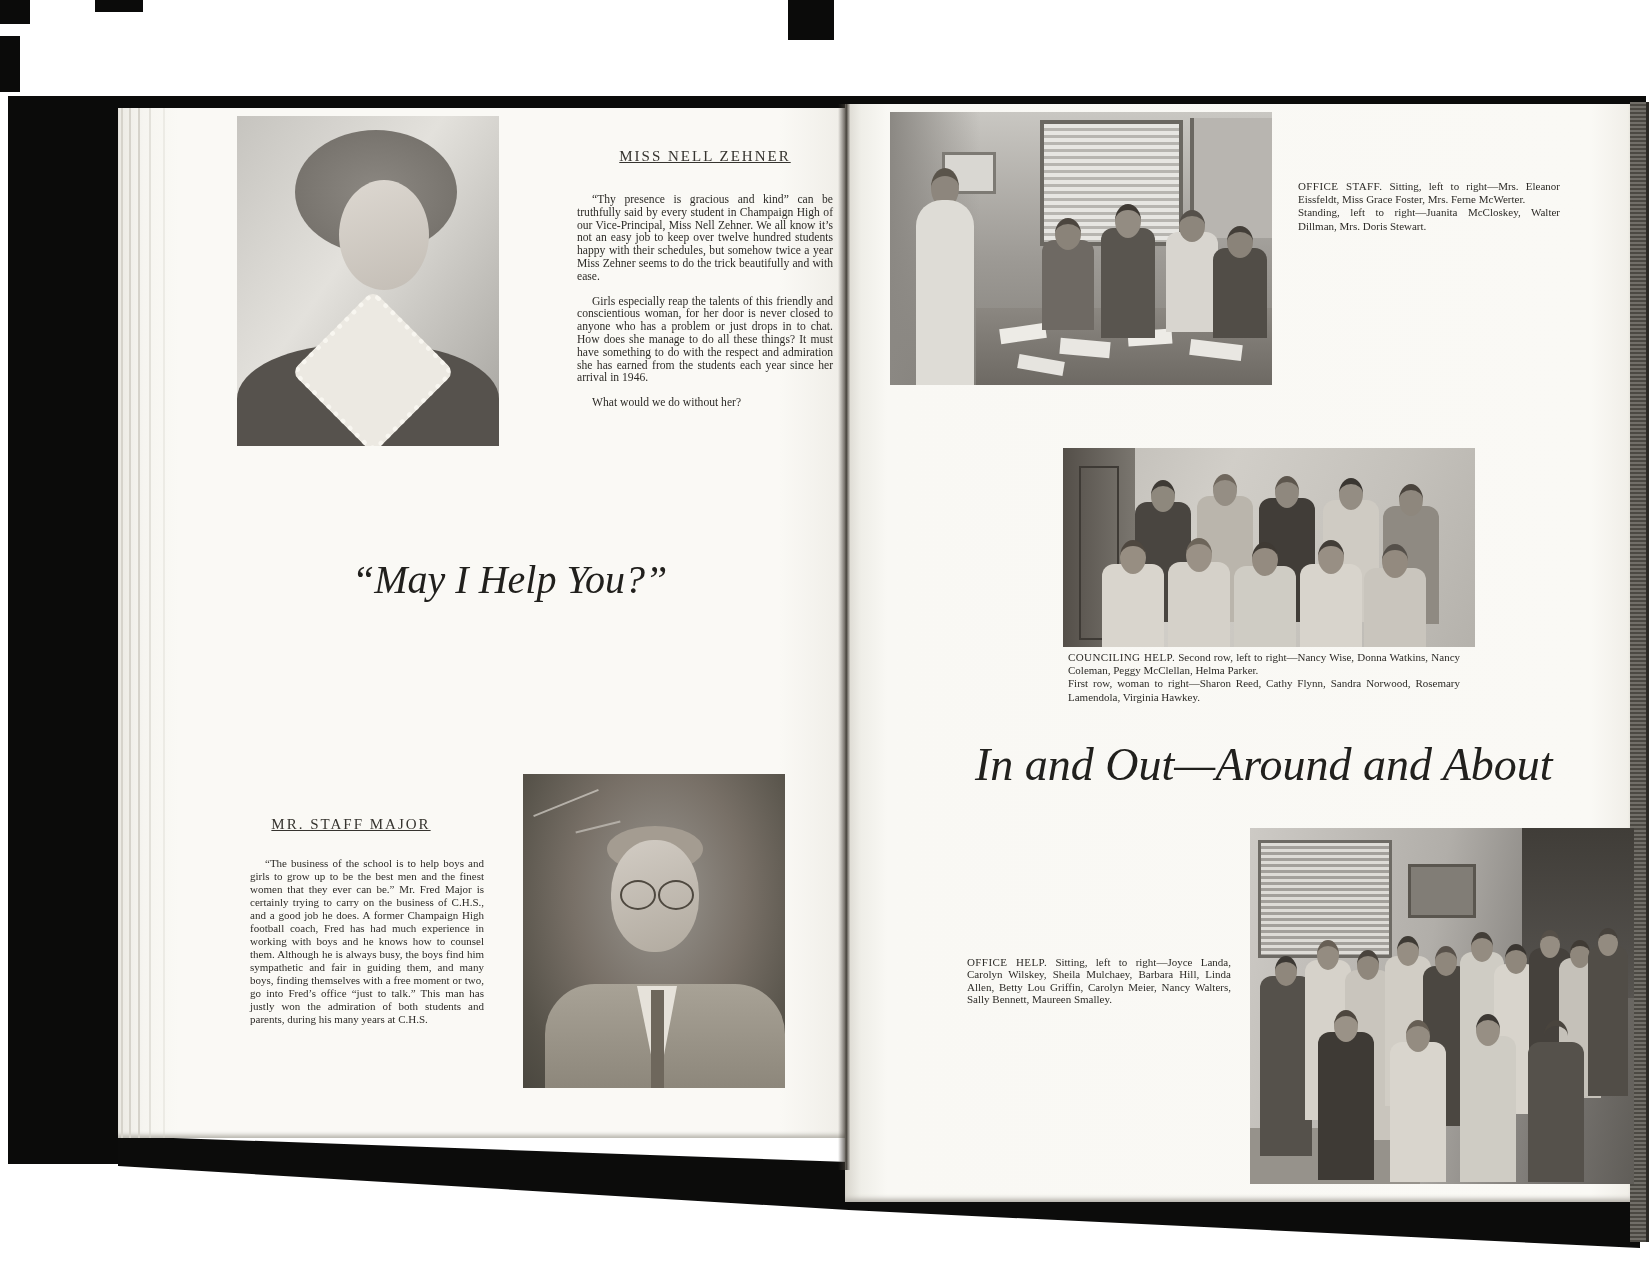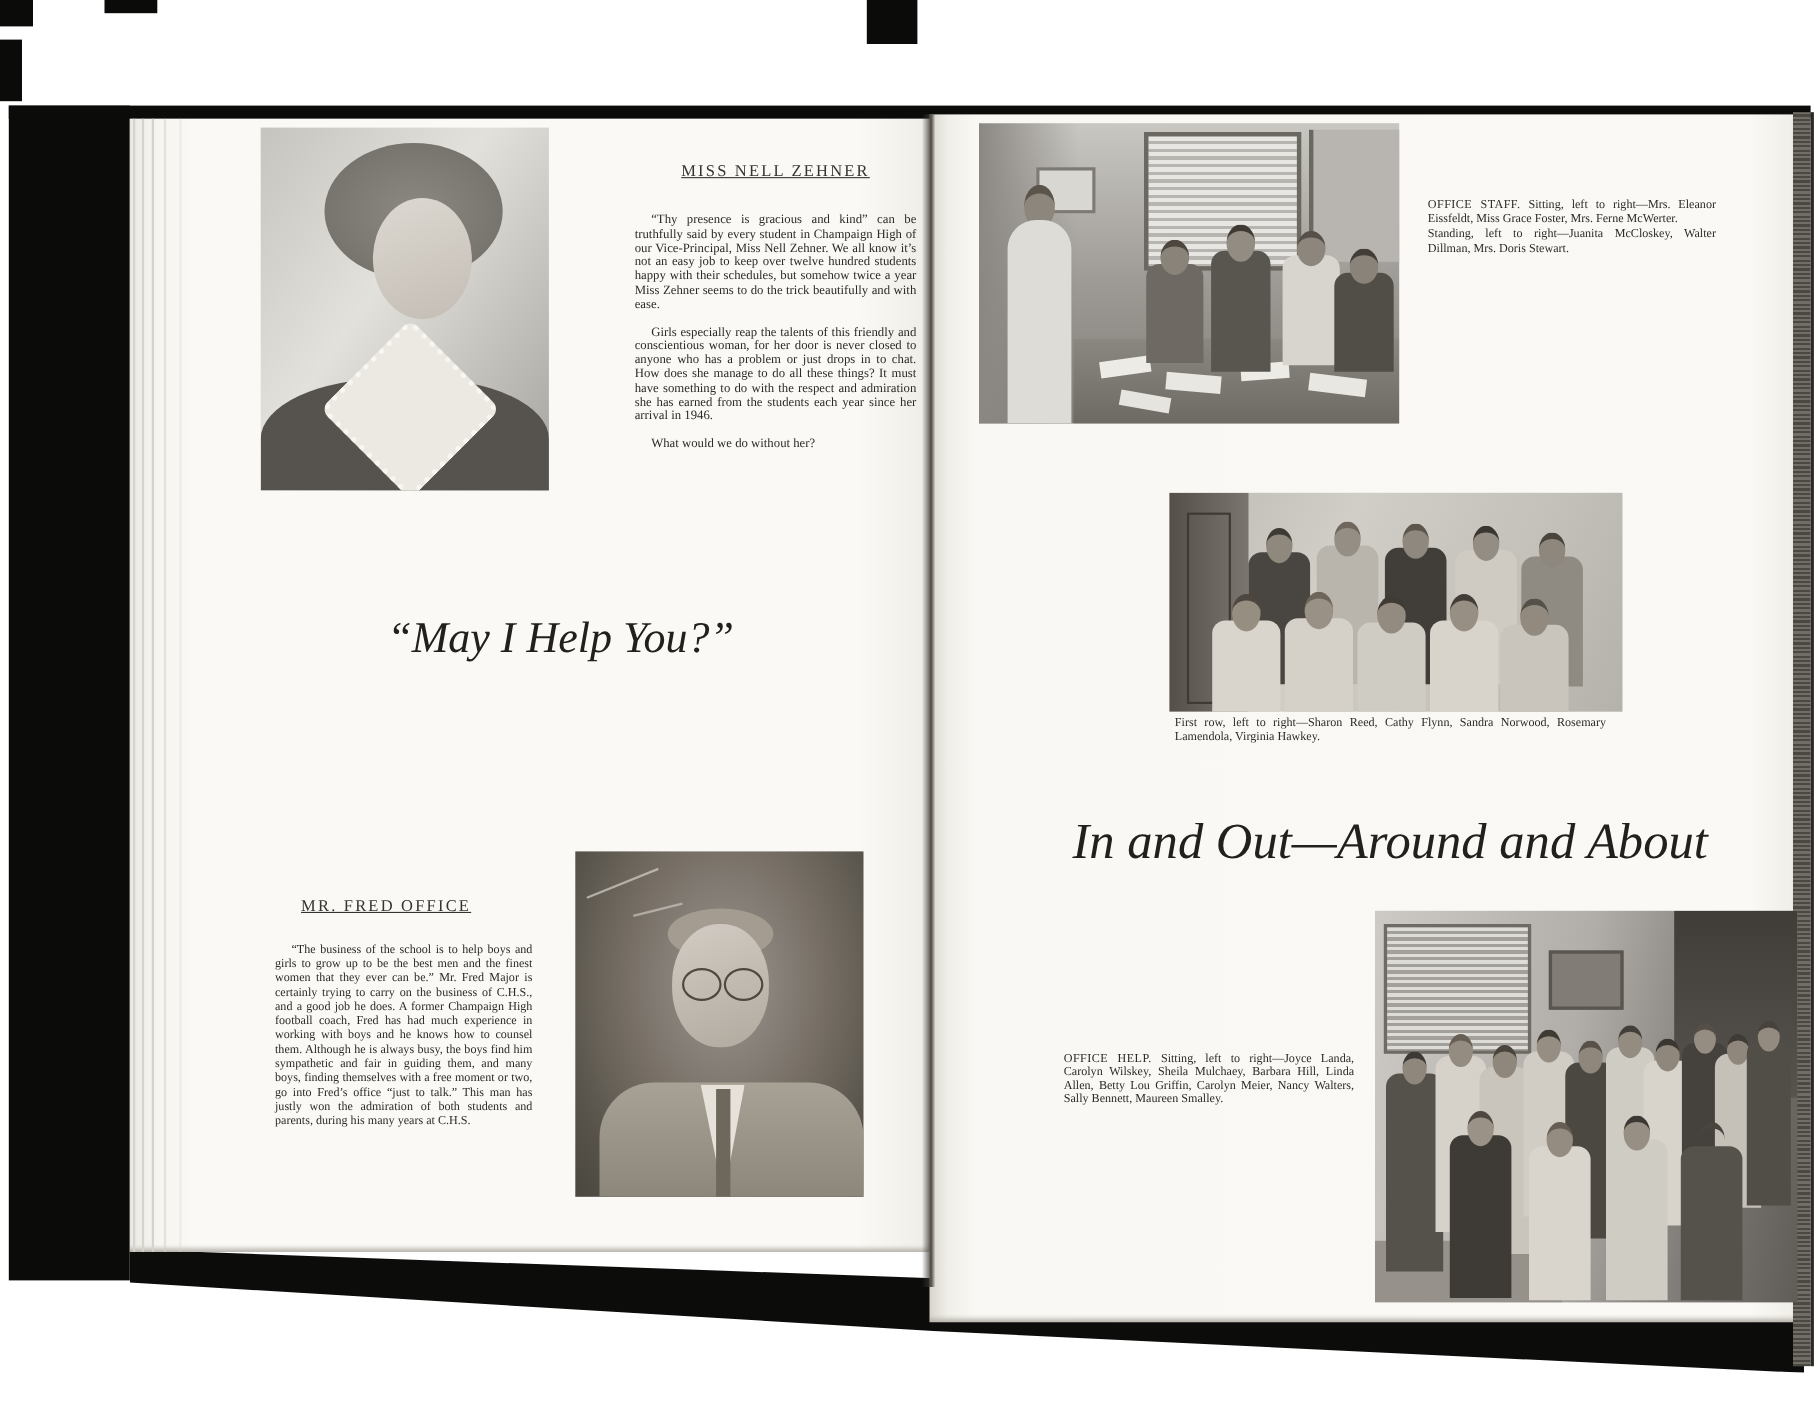--- a/index.html
+++ b/index.html
@@ -97,21 +97,21 @@
 
   <div class="sec-title" style="left:565px;top:148px;width:280px;">MISS NELL ZEHNER</div>
   <div class="body-col" style="left:565px;top:182px;width:280px;">
     <p>“Thy presence is gracious and kind” can be truthfully said by every student in Champaign High of our Vice-Principal, Miss Nell Zehner.  We all know it’s not an easy job to keep over twelve hundred students happy with their schedules, but somehow twice a year Miss Zehner seems to do the trick beautifully and with ease.</p>
     <p>Girls especially reap the talents of this friendly and conscientious woman, for her door is never closed to anyone who has a problem or just drops in to chat.  How does she manage to do all these things?  It must have something to do with the respect and admiration she has earned from the students each year since her arrival in 1946.</p>
     <p>What would we do without her?</p>
   </div>
 
   <div class="script-head" style="left:352px;top:556px;font-size:40px;">“May I Help You?”</div>
 
-  <div class="sec-title" style="left:222px;top:816px;width:258px;">MR. FRED OFFICE</div>
+  <div class="sec-title" style="left:222px;top:816px;width:258px;">MR. STAFF MAJOR</div>
   <div class="body-col" style="left:238px;top:845px;width:258px;font-size:11px;line-height:13px;">
     <p>“The business of the school is to help boys and girls to grow up to be the best men and the finest women that they ever can be.”  Mr. Fred Major is certainly trying to carry on the business of C.H.S., and a good job he does.  A former Champaign High football coach, Fred has had much experience in working with boys and he knows how to counsel them.  Although he is always busy, the boys find him sympathetic and fair in guiding them, and many boys, finding themselves with a free moment or two, go into Fred’s office “just to talk.”  This man has justly won the admiration of both students and parents, during his many years at C.H.S.</p>
   </div>
 
   <div class="photo" style="left:523px;top:774px;width:262px;height:314px;background:radial-gradient(ellipse at 52% 38%,#98958f 0%,#787067 45%,#565249 80%,#4a473f 100%);">
     <div class="abs" style="left:8px;top:28px;width:70px;height:2px;background:#d5d2cb;opacity:.7;transform:rotate(-22deg);"></div>
     <div class="abs" style="left:52px;top:52px;width:46px;height:2px;background:#d5d2cb;opacity:.6;transform:rotate(-14deg);"></div>
     <div class="abs" style="left:22px;top:210px;width:240px;height:104px;background:linear-gradient(#a8a296,#8d877b);border-radius:50px 50px 0 0;"></div>
     <div class="abs" style="left:114px;top:212px;width:40px;height:102px;background:#e6e2da;clip-path:polygon(0 0,100% 0,52% 100%);"></div>
     <div class="abs" style="left:128px;top:216px;width:13px;height:98px;background:#6e675c;"></div>
@@ -169,21 +169,23 @@
       <div class="fig-head" style="left: 123px; top: 90px; width: 26px; height: 28px; background: rgb(154, 145, 134); border-top: 6px solid rgb(109, 101, 90);"></div>
       <div class="fig-torso" style="left: 171px; top: 118px; width: 62px; height: 90px; background: rgb(207, 204, 196);"></div>
       <div class="fig-head" style="left: 189px; top: 94px; width: 26px; height: 28px; background: rgb(148, 139, 128); border-top: 6px solid rgb(63, 58, 52);"></div>
       <div class="fig-torso" style="left: 237px; top: 116px; width: 62px; height: 92px; background: rgb(216, 212, 204);"></div>
       <div class="fig-head" style="left: 255px; top: 92px; width: 26px; height: 28px; background: rgb(152, 143, 132); border-top: 6px solid rgb(66, 61, 55);"></div>
       <div class="fig-torso" style="left: 301px; top: 120px; width: 62px; height: 88px; background: rgb(201, 197, 189);"></div>
       <div class="fig-head" style="left: 319px; top: 96px; width: 26px; height: 28px; background: rgb(147, 138, 127); border-top: 6px solid rgb(85, 80, 74);"></div>
     </div>
 
   <div class="cap" style="left:1068px;top:651px;width:392px;">
-    <span class="cap-part"><span class="cap-ital">First row, left to right</span><span>—Sharon Reed, Cathy Flynn, Sandra Norwood, Rosemary Lamendola, Virginia Hawkey.</span></span>
+    <span class="cap-part"><span class="cap-label">COUNCILING HELP.</span>
+      <span class="cap-ital">Second row, left to right</span><span>—Nancy Wise, Donna Watkins, Nancy Coleman, Peggy McClellan, Helma Parker.</span></span>
+    <span class="cap-part"><span class="cap-ital">First row, woman to right</span><span>—Sharon Reed, Cathy Flynn, Sandra Norwood, Rosemary Lamendola, Virginia Hawkey.</span></span>
   </div>
 
   <div class="script-head" style="left:975px;top:738px;font-size:46px;">In and Out—Around and About</div>
 
   <div class="cap" style="left:967px;top:956px;width:264px;line-height:12.3px;">
     <span class="cap-part"><span class="cap-label">OFFICE HELP.</span>
       <span class="cap-ital">Sitting, left to right</span><span>—Joyce Landa, Carolyn Wilskey, Sheila Mulchaey, Barbara Hill, Linda Allen, Betty Lou Griffin, Carolyn Meier, Nancy Walters, Sally Bennett, Maureen Smalley.</span></span>
   </div>
 
   <div class="photo" id="help-photo" style="left:1250px;top:828px;width:384px;height:356px;background:linear-gradient(100deg,#cdcac5 0%,#b1aea9 45%,#787571 80%,#605d58 100%);">

